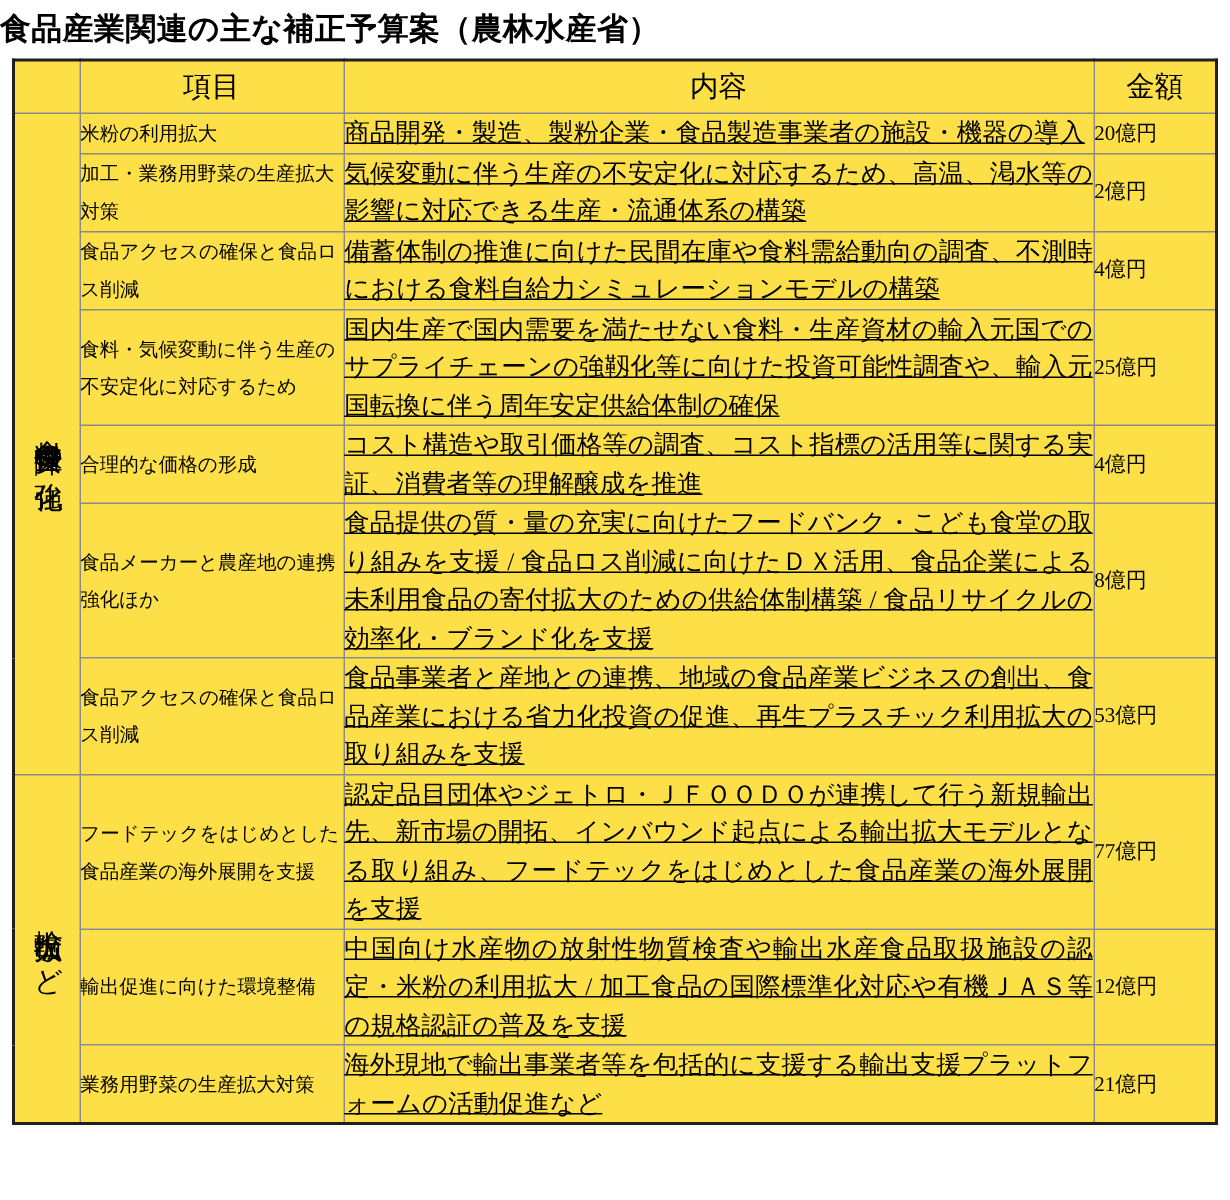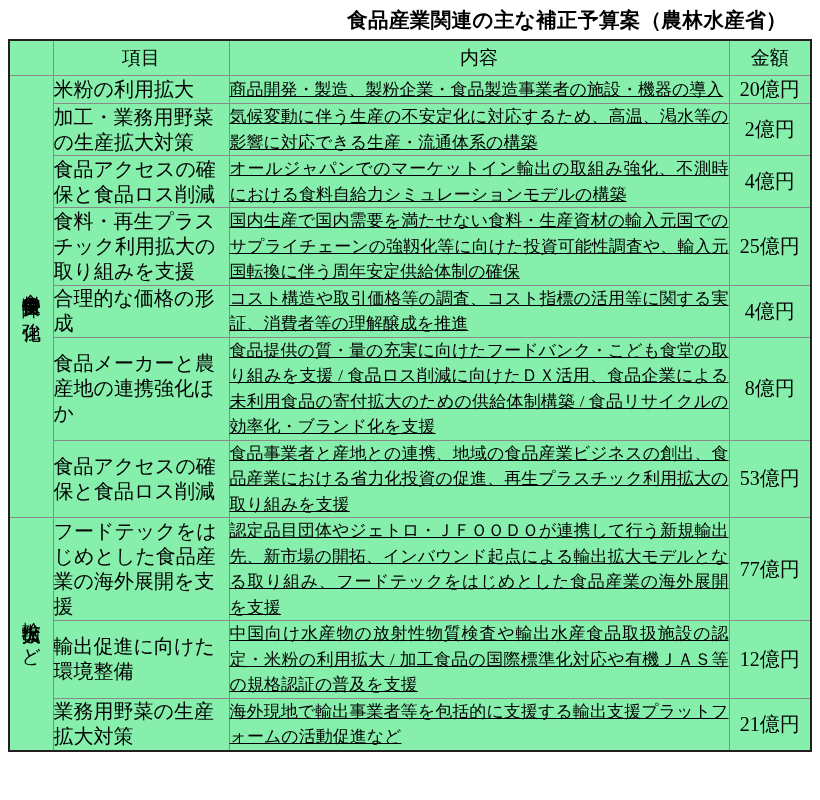--- a/index.html
+++ b/index.html
@@ -18,21 +18,21 @@
   #page {
     position: relative;
     width: 820px;
     height: 800px;
     box-sizing: border-box;
   }
 
   
   #title {
     width: 787px;
-    text-align: right;
+    text-align: left;
     font-family: "Liberation Sans", "DejaVu Sans", sans-serif;
     font-weight: bold;
     font-size: 20.5px;
     letter-spacing: 0.4px;
     line-height: 30px;
     padding-top: 5px;
     padding-bottom: 4px;
     box-sizing: border-box;
     white-space: nowrap;
   }
@@ -48,21 +48,21 @@
   #budget-table col.c-cat    { width: 44px; }
   #budget-table col.c-item   { width: 176px; }
   #budget-table col.c-detail { width: 500px; }
   #budget-table col.c-amount { width: 82px; }
 
   #budget-table th,
   #budget-table td {
     border: 1px solid #8a8a8a;
     padding: 0;
     vertical-align: middle;
-    background: #86efac;
+    background: #fde047;
   }
 
   
   thead th {
     height: 34px;
     text-align: center;
     font-weight: normal;
     font-size: 19px;
     font-family: "Liberation Sans", "DejaVu Sans", sans-serif;
     border-bottom: 1px solid #8a8a8a;
@@ -84,40 +84,40 @@
     line-height: 1.05;
     letter-spacing: 1px;
     margin: 0 auto;
     display: inline-block;
     white-space: nowrap;
   }
 
   
   td.item-cell {
     padding: 4px 5px 4px 7px;
-    font-size: 20px;
+    font-size: 13px;
     line-height: 25px;
     text-align: left;
   }
 
   
   td.detail-cell {
     padding: 4px 6px 4px 7px;
     font-size: 17px;
     line-height: 25.5px;
     text-align: justify;
     text-justify: inter-character;
     text-decoration: underline;
   }
 
   
   td.amount-cell {
-    text-align: center;
+    text-align: left;
     padding: 4px 8px 4px 4px;
-    font-size: 20px;
+    font-size: 14px;
     white-space: nowrap;
   }
 
   
   tr.section-start > td,
   tr.section-start > th {
     border-top: 2px solid #231f20;
   }
   
   thead tr > th { border-top: none; }
@@ -154,25 +154,25 @@
           <td class="detail-cell">商品開発・製造、製粉企業・食品製造事業者の施設・機器の導入</td>
           <td class="amount-cell">20億円</td>
         </tr>
         <tr>
           <td class="item-cell">加工・業務用野菜の生産拡大対策</td>
           <td class="detail-cell">気候変動に伴う生産の不安定化に対応するため、高温、渇水等の影響に対応できる生産・流通体系の構築</td>
           <td class="amount-cell">2億円</td>
         </tr>
         <tr>
           <td class="item-cell">食品アクセスの確保と食品ロス削減</td>
-          <td class="detail-cell">オールジャパンでのマーケットイン輸出の取組み強化、不測時における食料自給力シミュレーションモデルの構築</td>
+          <td class="detail-cell">備蓄体制の推進に向けた民間在庫や食料需給動向の調査、不測時における食料自給力シミュレーションモデルの構築</td>
           <td class="amount-cell">4億円</td>
         </tr>
         <tr>
-          <td class="item-cell">食料・再生プラスチック利用拡大の取り組みを支援</td>
+          <td class="item-cell">食料・気候変動に伴う生産の不安定化に対応するため</td>
           <td class="detail-cell">国内生産で国内需要を満たせない食料・生産資材の輸入元国でのサプライチェーンの強靱化等に向けた投資可能性調査や、輸入元国転換に伴う周年安定供給体制の確保</td>
           <td class="amount-cell">25億円</td>
         </tr>
         <tr>
           <td class="item-cell">合理的な価格の形成</td>
           <td class="detail-cell">コスト構造や取引価格等の調査、コスト指標の活用等に関する実証、消費者等の理解醸成を推進</td>
           <td class="amount-cell">4億円</td>
         </tr>
         <tr>
           <td class="item-cell">食品メーカーと農産地の連携強化ほか</td>

